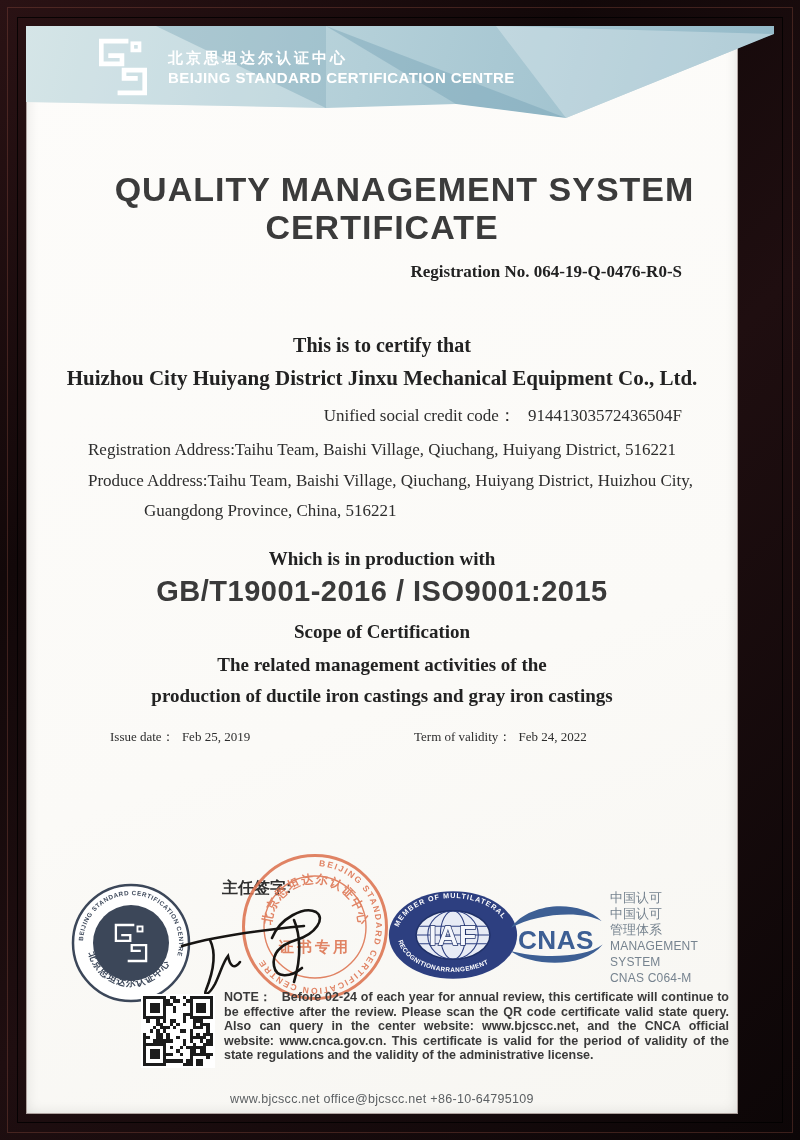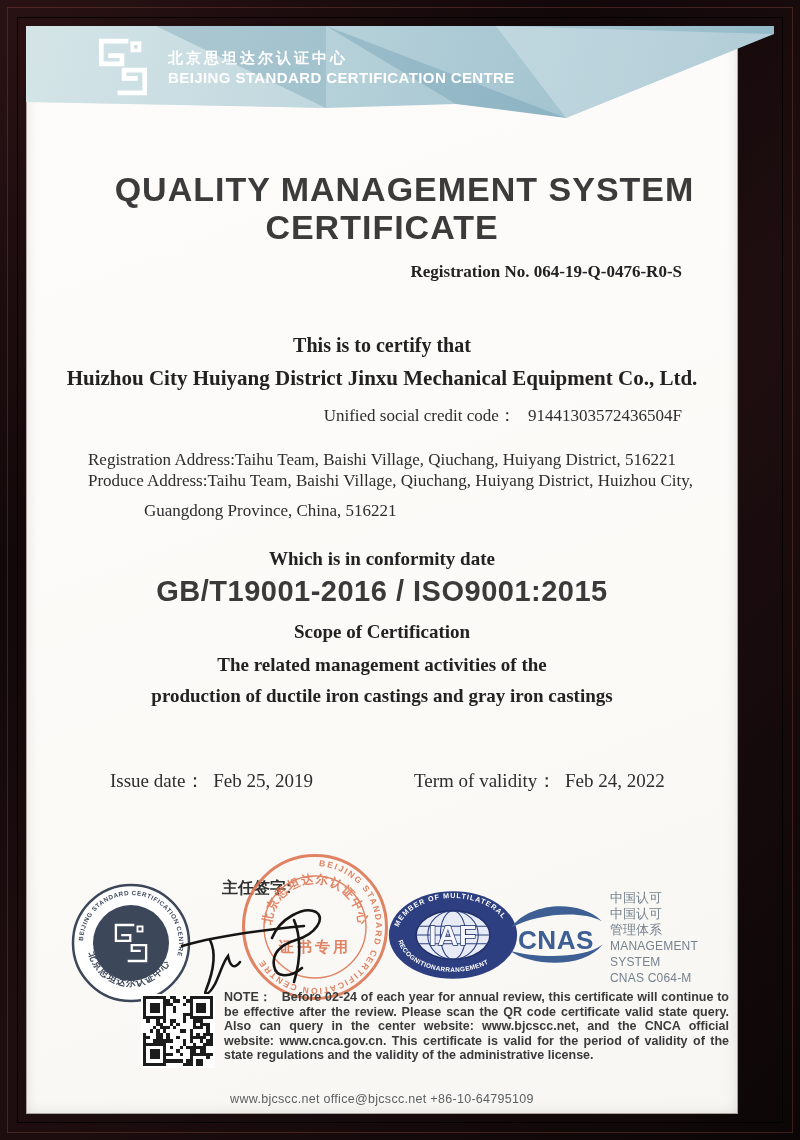--- a/index.html
+++ b/index.html
@@ -27,21 +27,21 @@
   .band-cn{font-size:15px;font-weight:bold;letter-spacing:3px;line-height:20px;}
   .band-en{font-size:15px;font-weight:bold;letter-spacing:.4px;line-height:20px;}
 
   .title{font-family:"Liberation Sans",sans-serif;font-weight:bold;color:#3b3b3b;
     font-size:34px;letter-spacing:1px;line-height:38px;}
   .regno{font-weight:bold;font-size:17px;color:#222;}
   .serif17{font-size:17px;color:#2d2d2d;}
   .bserif{font-weight:bold;color:#222;}
   .standard{font-family:"Liberation Sans",sans-serif;font-weight:bold;font-size:29px;
     letter-spacing:.5px;color:#3a3a3a;}
-  .dates{font-size:19px;color:#2d2d2d;margin-top:40px;}
+  .dates{font-size:13px;color:#2d2d2d;}
   .director{font-family:"Liberation Sans",sans-serif;font-weight:bold;font-size:16px;color:#2f2f2f;}
   .accred{font-family:"Liberation Sans",sans-serif;color:#76838f;font-size:13px;line-height:16px;}
   .accred .en{font-size:12px;letter-spacing:.2px;}
   .note{font-family:"Liberation Sans",sans-serif;font-weight:bold;font-size:12.5px;
     line-height:14.6px;color:#3a3a3a;text-align:justify;margin:0;}
   .footline{font-family:"Liberation Sans",sans-serif;font-size:12.5px;color:#5c6063;letter-spacing:.3px;}
 
   .qr{display:grid;width:74px;height:74px;grid-template-columns:repeat(21,1fr);
     grid-template-rows:repeat(21,1fr);background:#fff;padding:2px;box-sizing:border-box;}
   .qr div{background:transparent;}
@@ -82,25 +82,25 @@
     <div class="abs regno" style="right:56px;top:236px;">Registration  No.  064-19-Q-0476-R0-S</div>
 
     <div class="abs ctr serif17 bserif" style="top:308px;font-size:20px;">This is to certify that</div>
     <div class="abs ctr bserif" style="top:340px;font-size:21px;">Huizhou City Huiyang District Jinxu Mechanical Equipment Co., Ltd.</div>
 
     <div class="abs serif17" style="right:56px;top:378px;">
       <span>Unified social credit code：</span>
       <span style="padding-left:8px;">91441303572436504F</span>
     </div>
 
-    <div class="abs serif17" style="left:62px;top:424px;text-align:right;">Registration Address:Taihu Team, Baishi Village, Qiuchang, Huiyang District, 516221</div>
+    <div class="abs serif17" style="left:62px;top:414px;text-align:right;">Registration Address:Taihu Team, Baishi Village, Qiuchang, Huiyang District, 516221</div>
     <div class="abs serif17" style="left:62px;top:445px;">Produce Address:Taihu Team, Baishi Village, Qiuchang, Huiyang District, Huizhou City,</div>
     <div class="abs serif17" style="left:118px;top:475px;">Guangdong Province, China, 516221</div>
 
-    <div class="abs ctr bserif" style="top:522px;font-size:19px;">Which is in conformity date</div>
+    <div class="abs ctr bserif" style="top:522px;font-size:19px;">Which is in production with</div>
     <div class="abs ctr standard" style="top:549px;">GB/T19001-2016 / ISO9001:2015</div>
     <div class="abs ctr bserif" style="top:595px;font-size:19px;">Scope of Certification</div>
     <div class="abs ctr bserif" style="top:628px;font-size:19px;">The related management activities of the</div>
     <div class="abs ctr bserif" style="top:659px;font-size:19px;">production of ductile iron castings and gray iron castings</div>
 
     <div class="abs dates" style="left:84px;top:702px;">
       <span>Issue date：</span>
       <span style="padding-left:4px;">Feb 25, 2019</span>
     </div>
     <div class="abs dates" style="left:388px;top:702px;">

